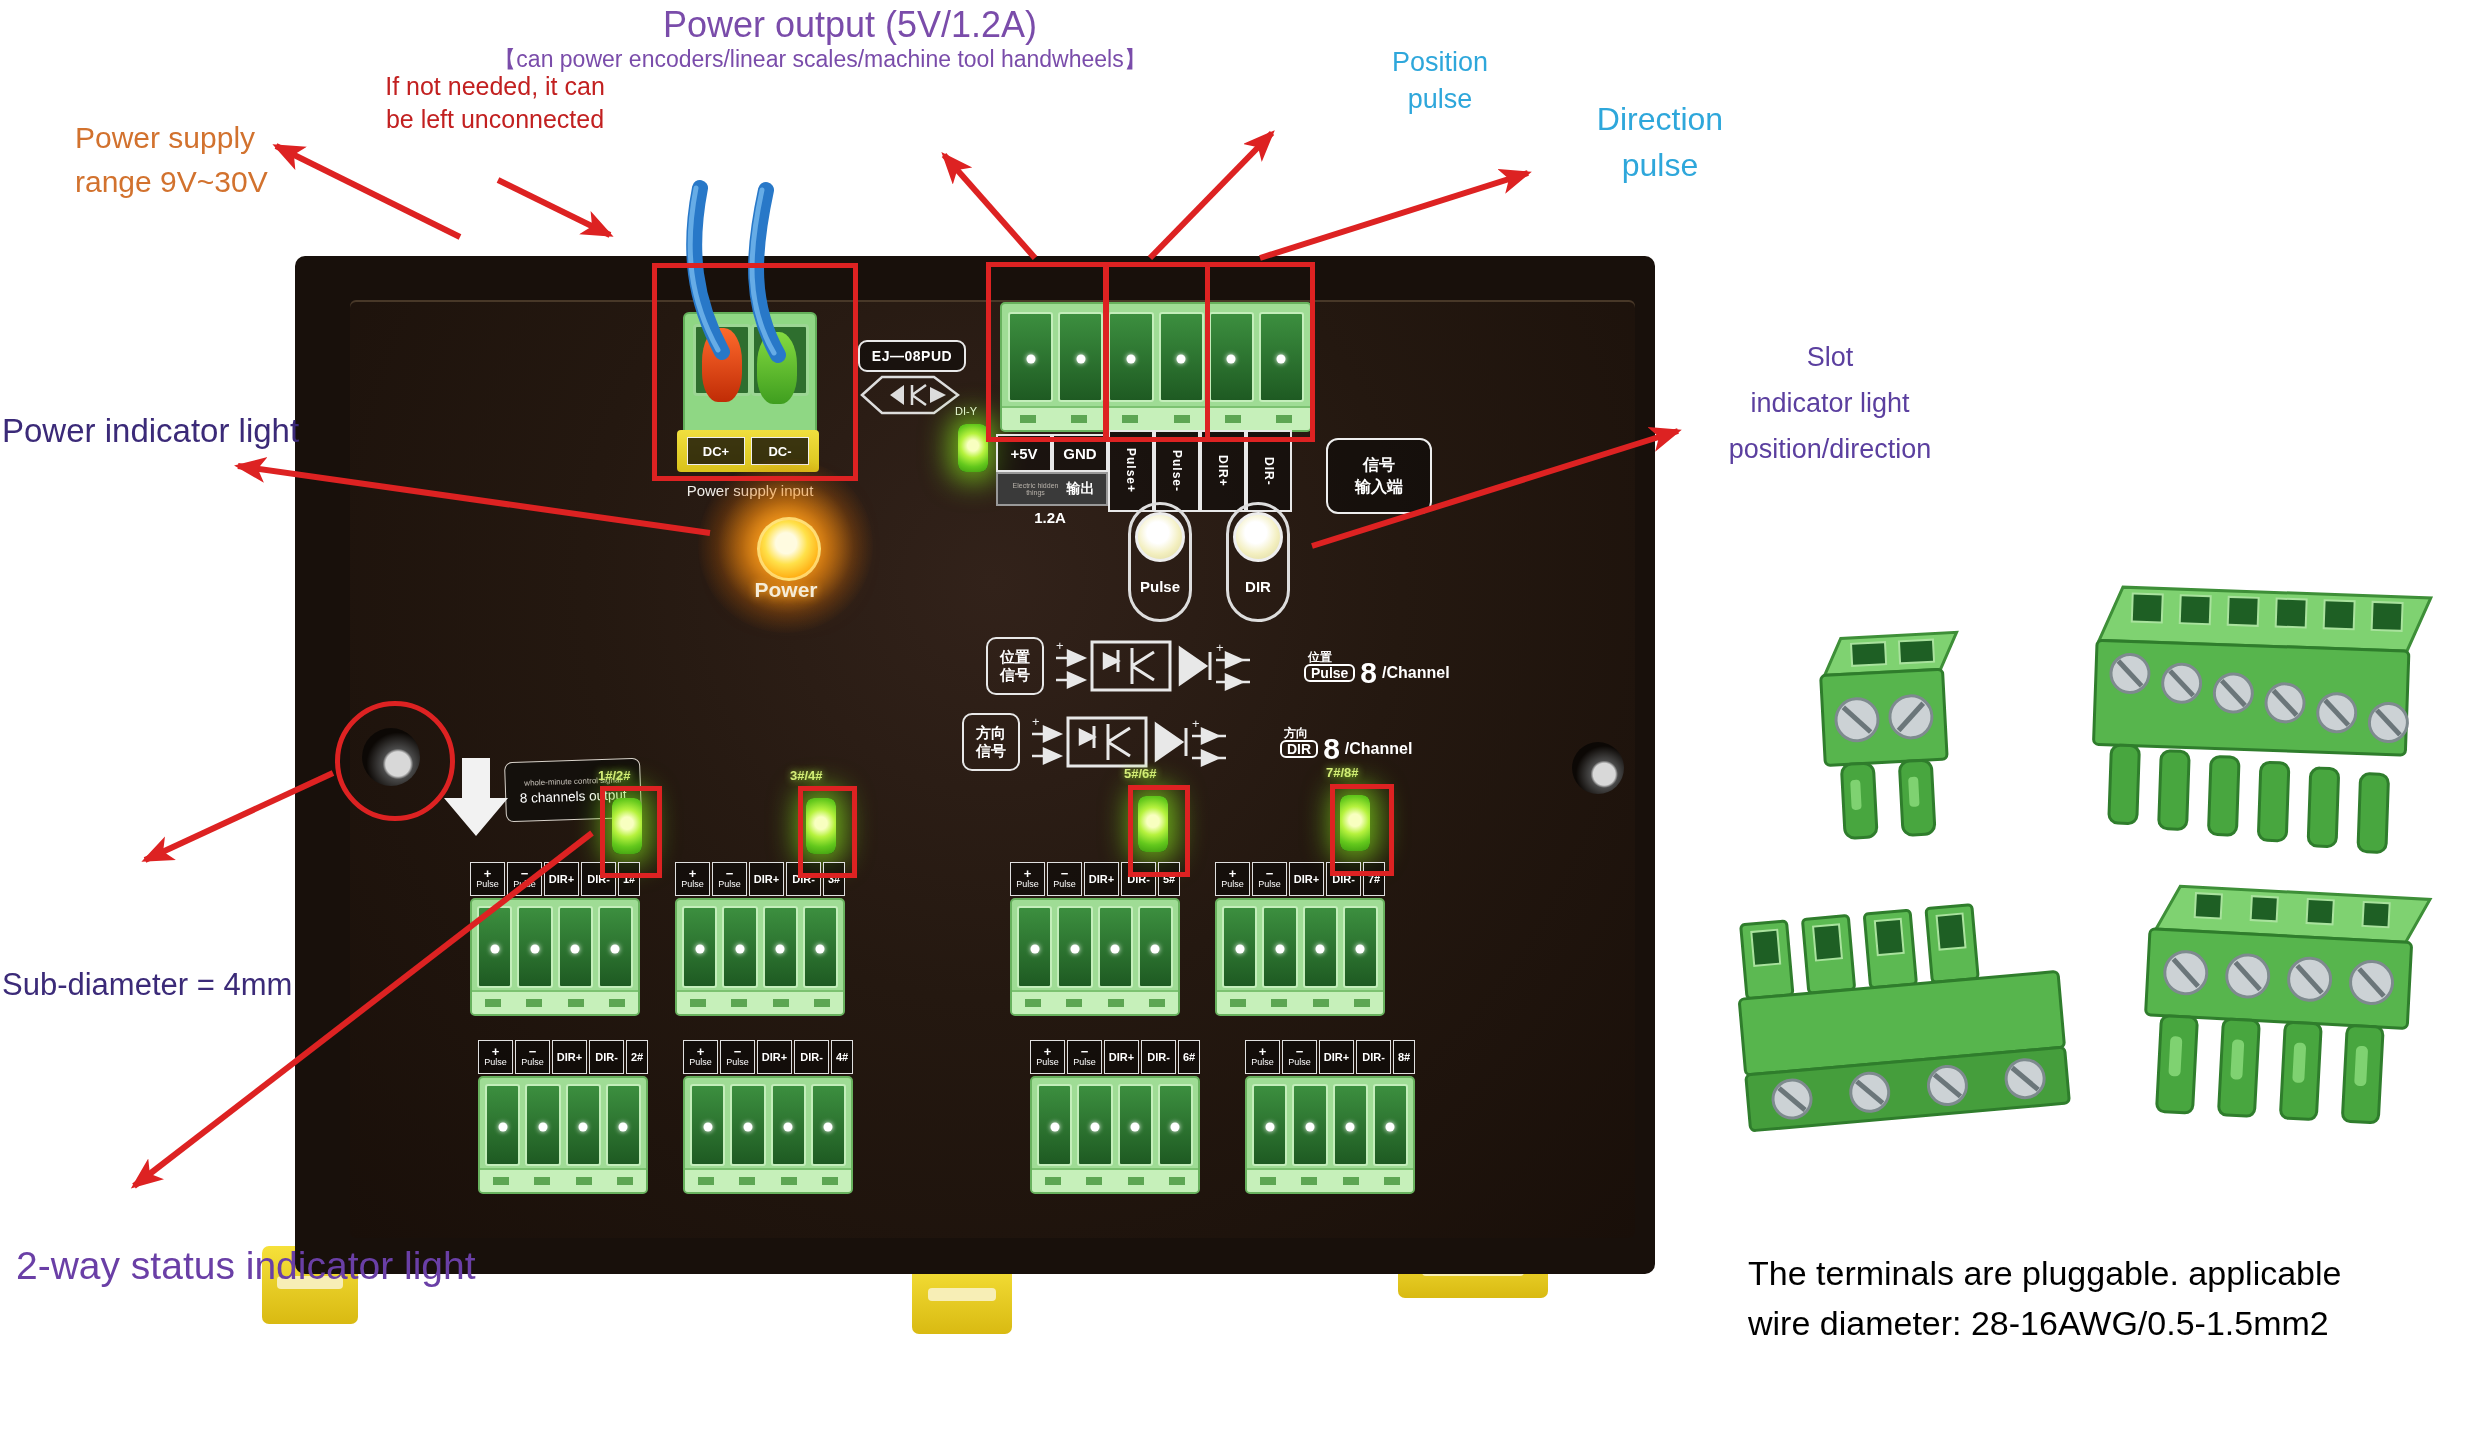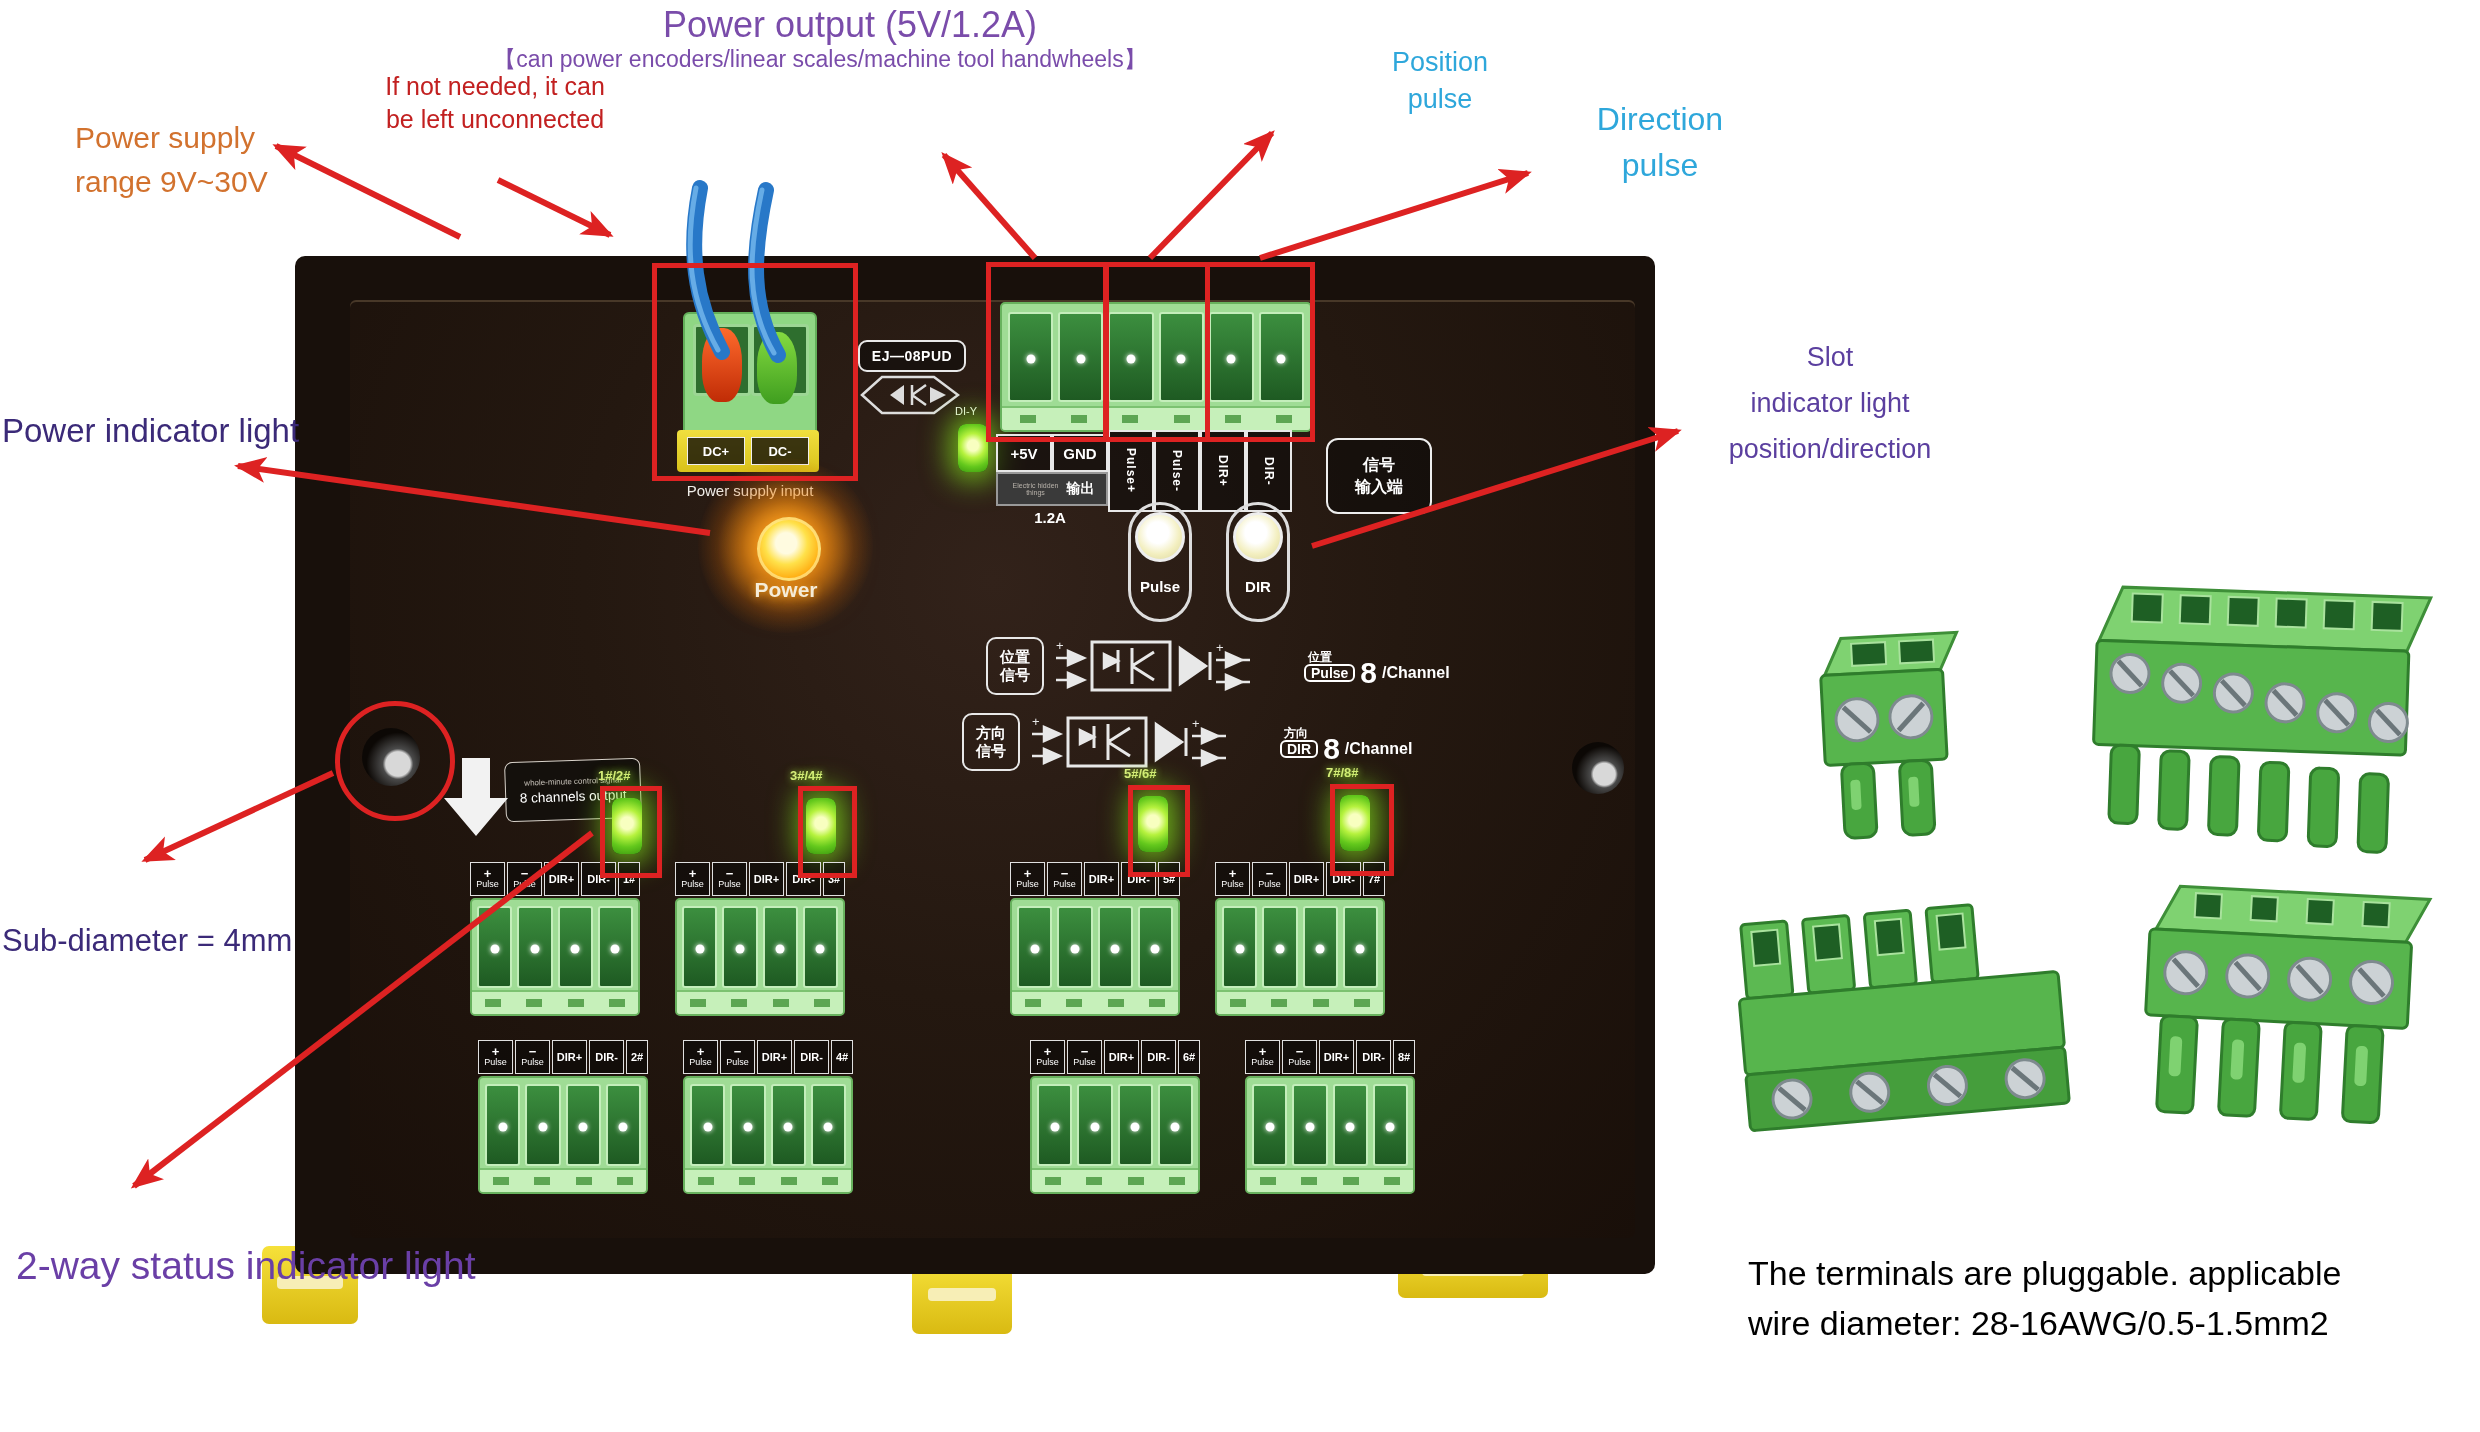--- a/index.html
+++ b/index.html
@@ -7,21 +7,21 @@
   
   .ann{position:absolute;z-index:6;}
   .t-title{left:430px;top:4px;width:840px;text-align:center;font-size:36px;color:#7a4caa;}
   .t-note{left:390px;top:44px;width:860px;text-align:center;font-size:23px;color:#7a4caa;}
   .t-unc{left:338px;top:70px;width:314px;text-align:center;font-size:25px;line-height:33px;color:#c22020;}
   .t-pos{left:1355px;top:44px;width:170px;text-align:center;font-size:27px;line-height:37px;color:#2ea7db;}
   .t-dir{left:1545px;top:96px;width:230px;text-align:center;font-size:32px;line-height:46px;color:#2ea7db;}
   .t-range{left:75px;top:116px;width:300px;font-size:30px;line-height:44px;color:#d2722e;}
   .t-pil{left:2px;top:412px;font-size:33px;color:#3b2a78;}
   .t-slot{left:1655px;top:334px;width:350px;text-align:center;font-size:27px;line-height:46px;color:#5b3f9f;}
-  .t-sub{left:2px;top:923px;font-size:31px;color:#3b2a78;}
+  .t-sub{left:2px;top:967px;font-size:31px;color:#3b2a78;}
   .t-2way{left:16px;top:1244px;font-size:39px;color:#6a3fa6;}
   .t-foot{left:1748px;top:1248px;width:712px;font-size:34px;line-height:50px;color:#000000;}
   
   .backplate{position:absolute;left:295px;top:256px;width:1360px;height:1018px;background:#18100b;border-radius:10px;z-index:1;}
   .body{position:absolute;left:350px;top:300px;width:1285px;height:938px;border-radius:6px;z-index:1;
         background:radial-gradient(ellipse at 50% 30%, #32221a 0%, #241810 45%, #190f09 100%);
         box-shadow:inset 0 2px 0 #483828;}
   .earhole{position:absolute;border-radius:50%;z-index:2;
         background:radial-gradient(circle at 62% 62%, #d8d8d8 0 24%, #4a4a4a 30%, #0c0805 62%);}
   .foot{position:absolute;background:linear-gradient(#f6e13a,#d9ba12);border-radius:7px;z-index:0;}

